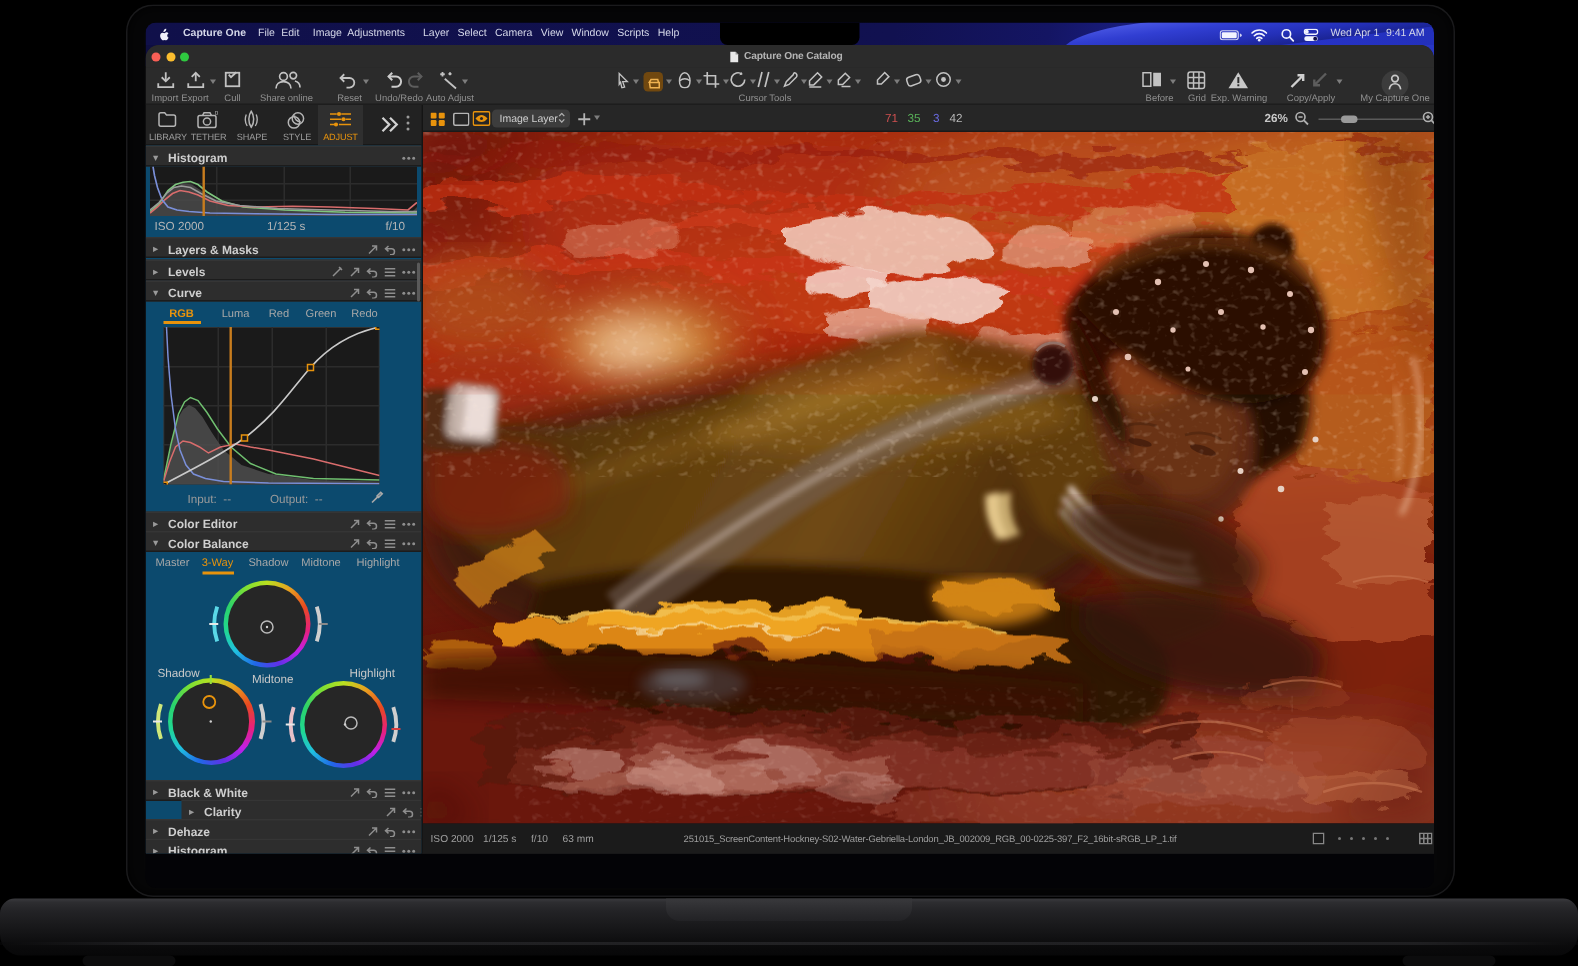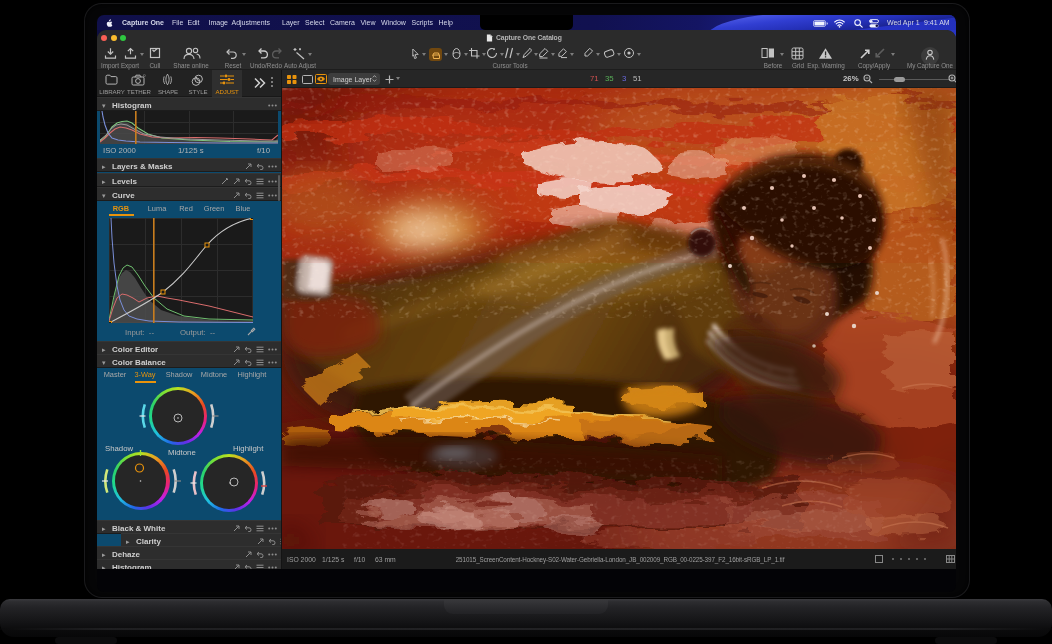--- a/index.html
+++ b/index.html
@@ -439,21 +439,21 @@
                   <circle cx="4.5" cy="1.5" r="1"></circle>
                   <circle cx="7.8" cy="1.5" r="1"></circle>
                 </g>
               </svg>
           </div>
         </div>
         <span class="ctab sel" style="left:24px;top:107px;font-weight:bold;">RGB</span>
         <span class="ctab" style="left:60px;top:107px;">Luma</span>
         <span class="ctab" style="left:89px;top:107px;">Red</span>
         <span class="ctab" style="left:117px;top:107px;">Green</span>
-        <span class="ctab" style="left:146px;top:107px;">Blue</span>
+        <span class="ctab" style="left:146px;top:107px;">Redo</span>
         <div class="abs" style="left:12px;top:117px;width:25px;height:1.5px;background:#e8930c;"></div>
         <svg class="abs" style="left:12px;top:121px;" width="144" height="105" viewBox="0 0 144 105">
           <rect width="144" height="105" fill="#1a1a1a" stroke="#3a3a3a" stroke-width="1"></rect>
           <g stroke="#2c2c2c" stroke-width="1">
               <path d="M36.5 0V105M72.5 0V105M108.5 0V105M0 26.5H144M0 52.5H144M0 78.5H144"></path>
             </g>
           <path d="M0 103 5 80 9 62 13 55 17 52 21 54 26 60 32 70 40 82 52 92 70 98 100 102 144 103 144 105 0 105z" fill="#505050" opacity=".8"></path>
           <path d="M0 102 5 78 10 58 14 50 18 47 23 49 29 57 36 68 45 80 58 91 75 98 100 101 144 102" fill="none" stroke="#6fbf6f" stroke-width="1"></path>
           <path d="M0 103 4 90 8 80 13 76 18 77 24 80 30 84 38 80 48 78 58 80 70 82 85 85 100 88 120 93 144 99" fill="none" stroke="#d96c6c" stroke-width="1"></path>
           <path d="M2 0 3 20 5 45 8 68 11 82 15 92 20 98 28 101 40 103 70 104 144 104.5" fill="none" stroke="#7a8fd9" stroke-width="1"></path>
@@ -682,21 +682,21 @@
               <path d="M0.8 2.4 2.5 0.6 4.2 2.4M0.8 4.6 2.5 6.4 4.2 4.6" stroke="#b0b0b0" stroke-width="0.9" fill="none"></path>
             </svg>
         </div>
         <svg class="abs" style="left:103px;top:4.5px;" width="9" height="9" viewBox="0 0 9 9">
             <path d="M4.5 0.5v8M0.5 4.5h8" stroke="#b5b5b5" stroke-width="1.2"></path>
           </svg>
         <div class="chev" style="left:114px;top:7px;"></div>
         <span class="abs" style="left:308px;top:4px;font-size:7.8px;color:#cf5050;">71</span>
         <span class="abs" style="left:323px;top:4px;font-size:7.8px;color:#58b058;">35</span>
         <span class="abs" style="left:340px;top:4px;font-size:7.8px;color:#6a6ae0;">3</span>
-        <span class="abs" style="left:351px;top:4px;font-size:7.8px;color:#b8b8b8;">51</span>
+        <span class="abs" style="left:351px;top:4px;font-size:7.8px;color:#b8b8b8;">42</span>
         <span class="abs" style="left:561px;top:4px;font-size:7.8px;color:#c8c8c8;font-weight:bold;">26%</span>
         <svg class="abs" style="left:581px;top:4px;" width="10" height="10" viewBox="0 0 10 10">
             <circle cx="4" cy="4" r="3" fill="none" stroke="#b0b0b0" stroke-width="1.1"></circle>
             <line x1="6.3" y1="6.3" x2="9" y2="9" stroke="#b0b0b0" stroke-width="1.2"></line>
             <line x1="2.6" y1="4" x2="5.4" y2="4" stroke="#b0b0b0" stroke-width="1"></line>
           </svg>
         <div class="abs" style="left:597px;top:8.5px;width:71px;height:1px;background:#5a5a5a;"></div>
         <div class="abs" style="left:612px;top:6.5px;width:11px;height:5px;border-radius:2.5px;background:#9a9a9a;"></div>
         <svg class="abs" style="left:666px;top:4px;" width="10" height="10" viewBox="0 0 10 10">
             <circle cx="4" cy="4" r="3" fill="none" stroke="#b0b0b0" stroke-width="1.1"></circle>

